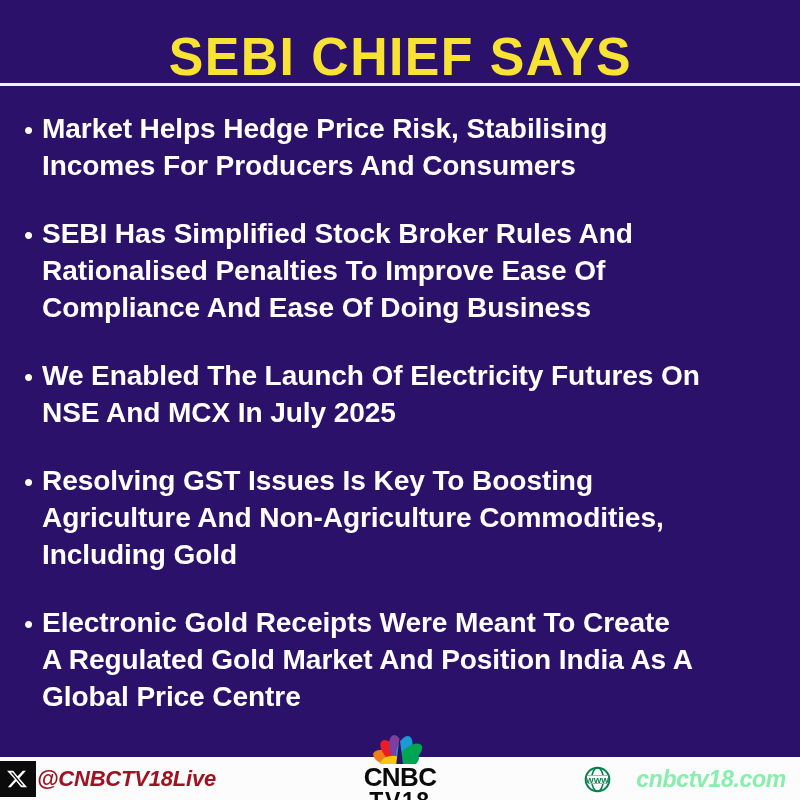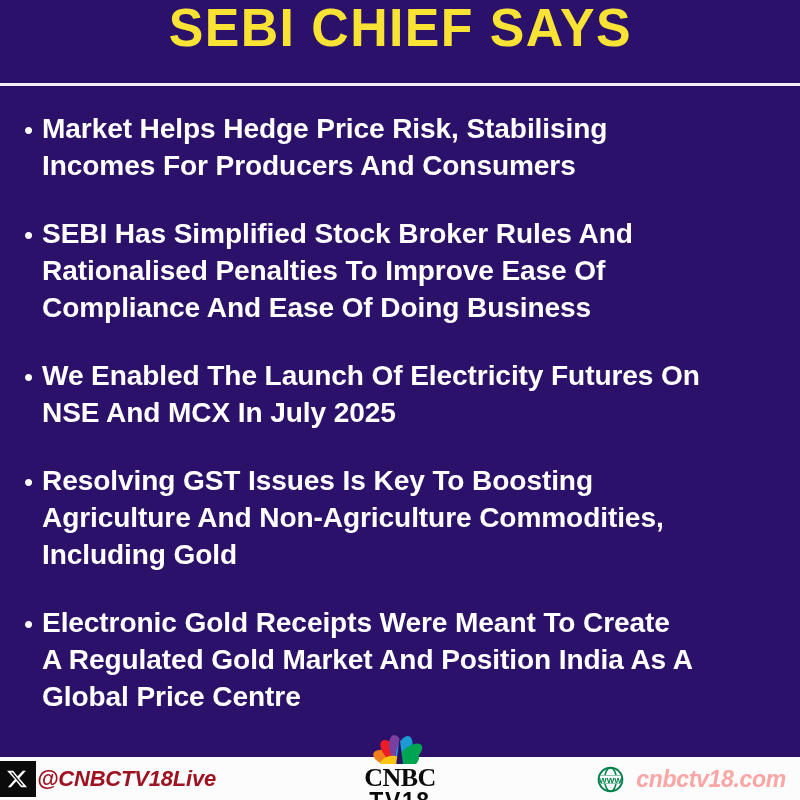--- a/index.html
+++ b/index.html
@@ -22,21 +22,21 @@
 
   
   .header {
     position: absolute;
     left: 0;
     top: 0;
     width: 800px;
     height: 83px;
     background: #2B1169;
     display: flex;
-    align-items: flex-start;
+    align-items: flex-end;
     justify-content: center;
   }
   .header-title {
     color: #F8E334;
     font-family: "Liberation Sans", sans-serif;
     font-size: 54px;
     font-weight: bold;
     letter-spacing: 1.5px;
     line-height: 1;
     text-align: center;
@@ -141,21 +141,21 @@
     width: 128px;
     text-align: center;
   }
   .peacock {
     height: 40px;
     display: block;
     margin: 0 auto;
   }
   .logo-cnbc {
     color: #0A0A0A;
-    font-family: Liberation Serif, serif;
+    font-family: Liberation Sans, sans-serif;
     font-size: 26px;
     font-weight: bold;
     line-height: 25px;
     letter-spacing: -0.6px;
     margin-top: 1px;
   }
   .logo-tv18 {
     color: #0A0A0A;
     font-family: "Liberation Sans", sans-serif;
     font-size: 23px;
@@ -175,27 +175,28 @@
     justify-content: space-between;
   }
   .globe-icon {
     width: 27px;
     height: 27px;
     flex: 0 0 auto;
     margin-right: 12px;
   }
   .globe-icon svg { display: block; }
   .site-text {
-    color: #fca5a5;
+    color: #86efac;
     font-family: "Liberation Sans", sans-serif;
     font-size: 23px;
     font-weight: bold;
     font-style: italic;
     letter-spacing: -0.3px;
     white-space: nowrap;
+    margin-left: 13px;
   }
 </style>
 </head>
 <body>
 
 <div id="card">
 
   <div class="header">
     <div class="header-title">SEBI CHIEF SAYS</div>
   </div>

